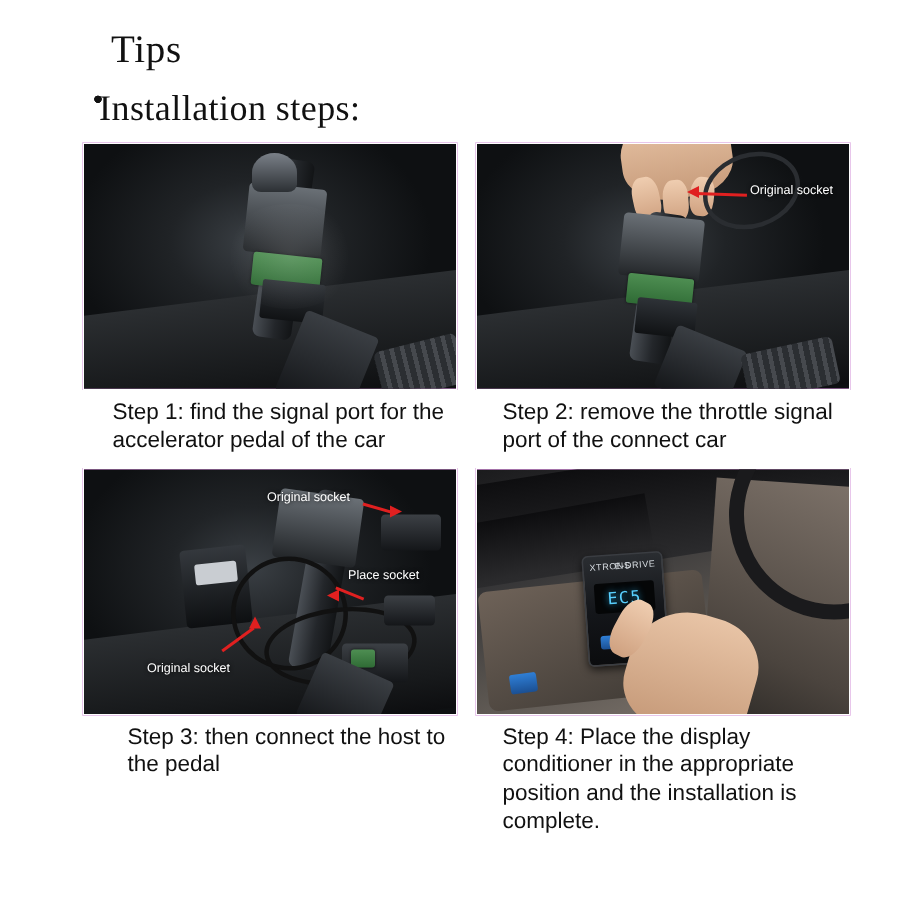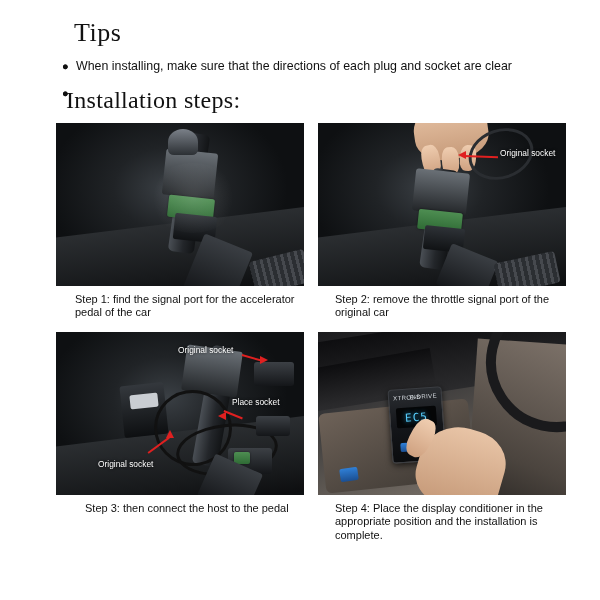--- a/index.html
+++ b/index.html
@@ -74,21 +74,21 @@
   .photo {
     position: relative;
     width: 250px;
     height: 165px;
     overflow: hidden;
     background: #a21caf;
     border: 1px solid #ffffff;
     box-sizing: border-box;
   }
   .caption {
-    font-size: 11px;
+    font-size: 15px;
     line-height: 1.25;
     color: #111;
     padding: 6px 2px 6px 18px;
     min-height: 30px;
   }
   .cell.step1 .caption,
   .cell.step3 .caption { padding-left: 20px; }
   .cell.step3 .caption { text-align: left; padding-left: 30px; }
 
   
@@ -214,21 +214,20 @@
 <div class="page">
 
   <h1 class="tips-title">Tips</h1>
 
   <ul class="tips-list">
     <li>
       <span class="bullet">●</span>
     </li>
     <li>
       <span class="bullet">●</span>
-      <span>When installing, make sure that the directions of each plug and socket are clear</span>
     </li>
     <li>
       <span class="bullet">●</span>
     </li>
     <li>
       <span class="bullet">●</span>
     </li>
   </ul>
 
   <h2 class="steps-title">Installation steps:</h2>
@@ -271,21 +270,21 @@
         <div class="connector-green" style="left:100px; top:88px; width:44px; height:20px; transform:rotate(6deg);"></div>
         <div class="connector-black" style="left:106px; top:104px; width:40px; height:24px; transform:rotate(6deg);"></div>
 
         <div class="bracket" style="left:124px; top:128px; width:50px; height:44px; transform:rotate(22deg); background:linear-gradient(180deg,#3a3e43,#15171a);"></div>
         <div class="bracket" style="left:178px; top:134px; width:62px; height:32px; border-radius:4px; transform:rotate(-12deg); background:repeating-linear-gradient(90deg,#2b2e32 0 4px,#46494e 4px 7px);"></div>
 
         <div class="arrow-line" style="left:146px; top:32px; width:34px; transform:rotate(2deg);"></div>
         <div class="arrow-head" style="left:140px; top:28px; border-width:4px 8px 4px 0; border-color:transparent #e02020 transparent transparent;"></div>
         <div class="photo-label" style="left:182px; top:26px;">Original socket</div>
       </div>
-      <div class="caption">Step 2: remove the throttle signal port of the original car</div>
+      <div class="caption">Step 2: remove the throttle signal port of the connect car</div>
     </div>
 
     <div class="cell step3">
       <div class="photo">
         <div class="dark-bg-1"></div>
         <div class="carpet"></div>
 
         <div class="pedal-arm" style="left:146px; top:14px; width:26px; height:120px; transform:rotate(10deg);"></div>
         <div class="bracket" style="left:128px; top:16px; width:56px; height:46px; transform:rotate(8deg); background:linear-gradient(180deg,#6a7076,#232629);"></div>
 

